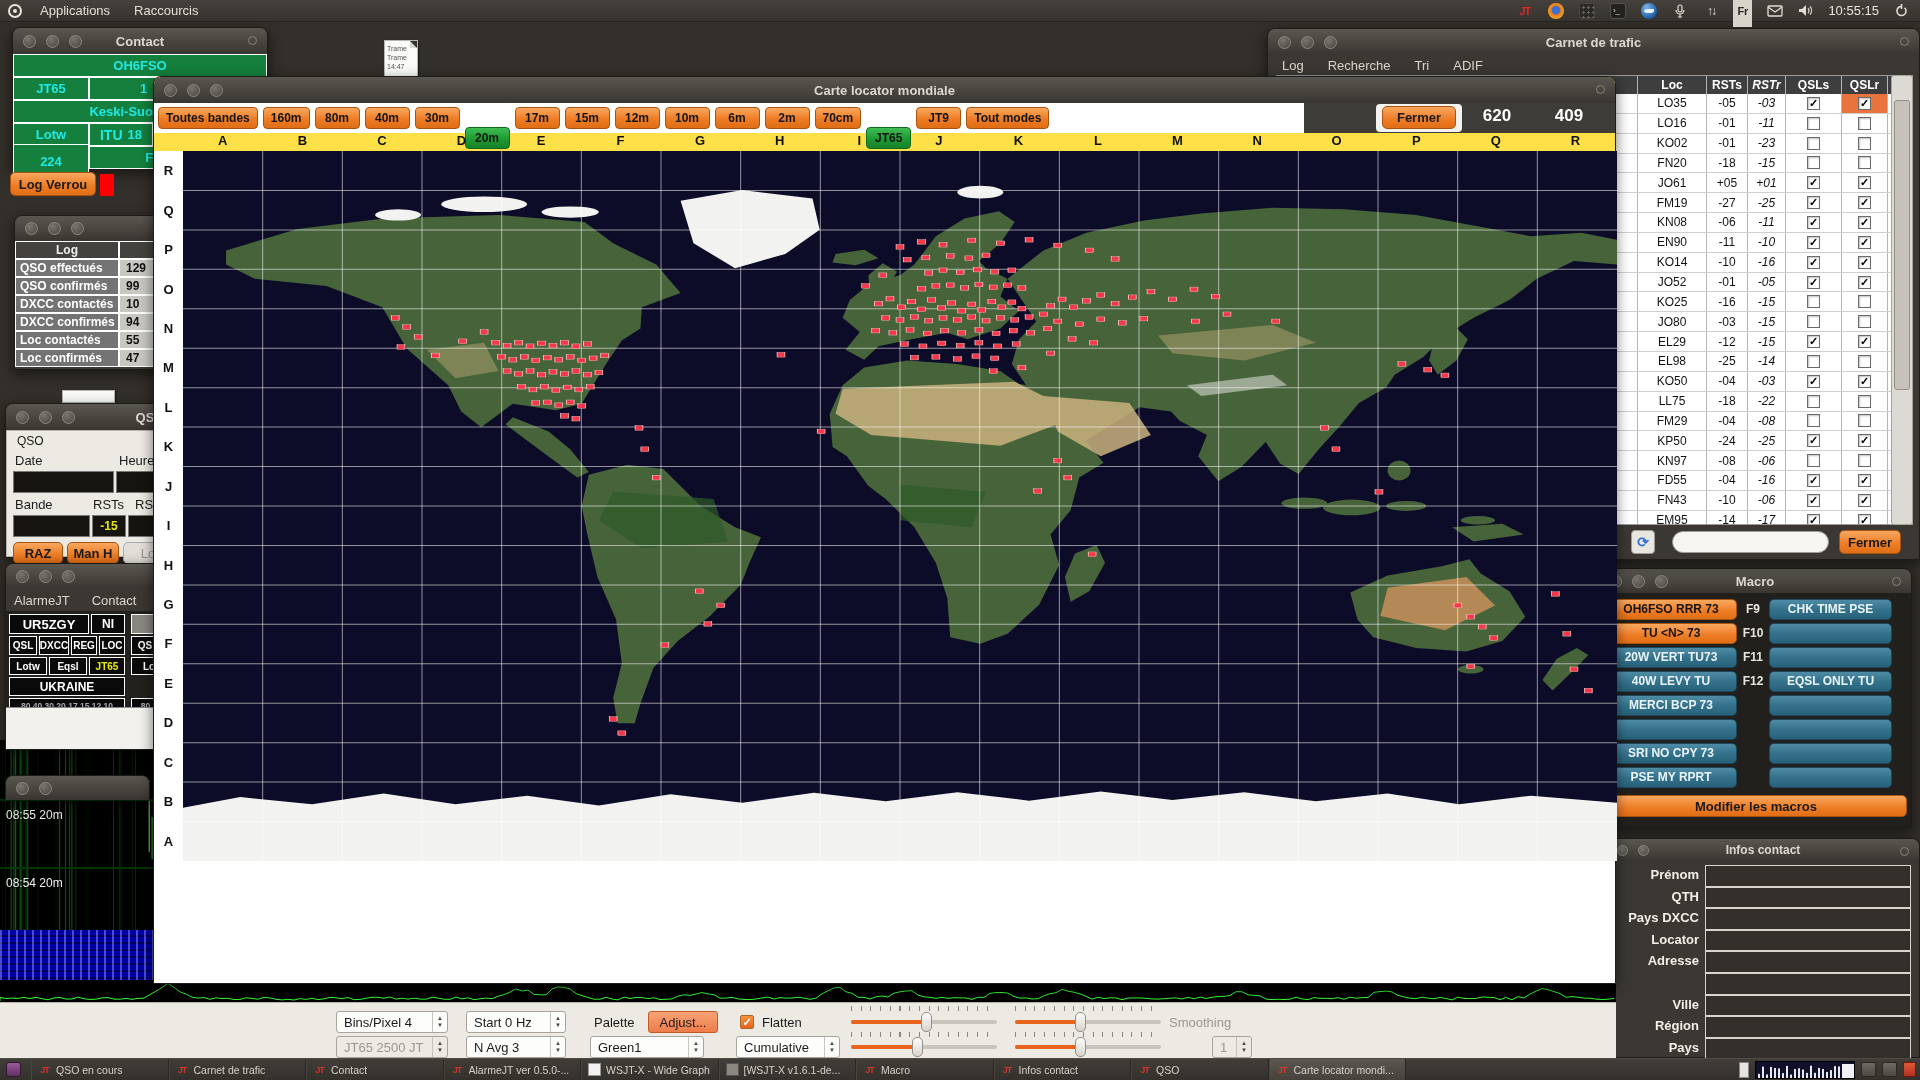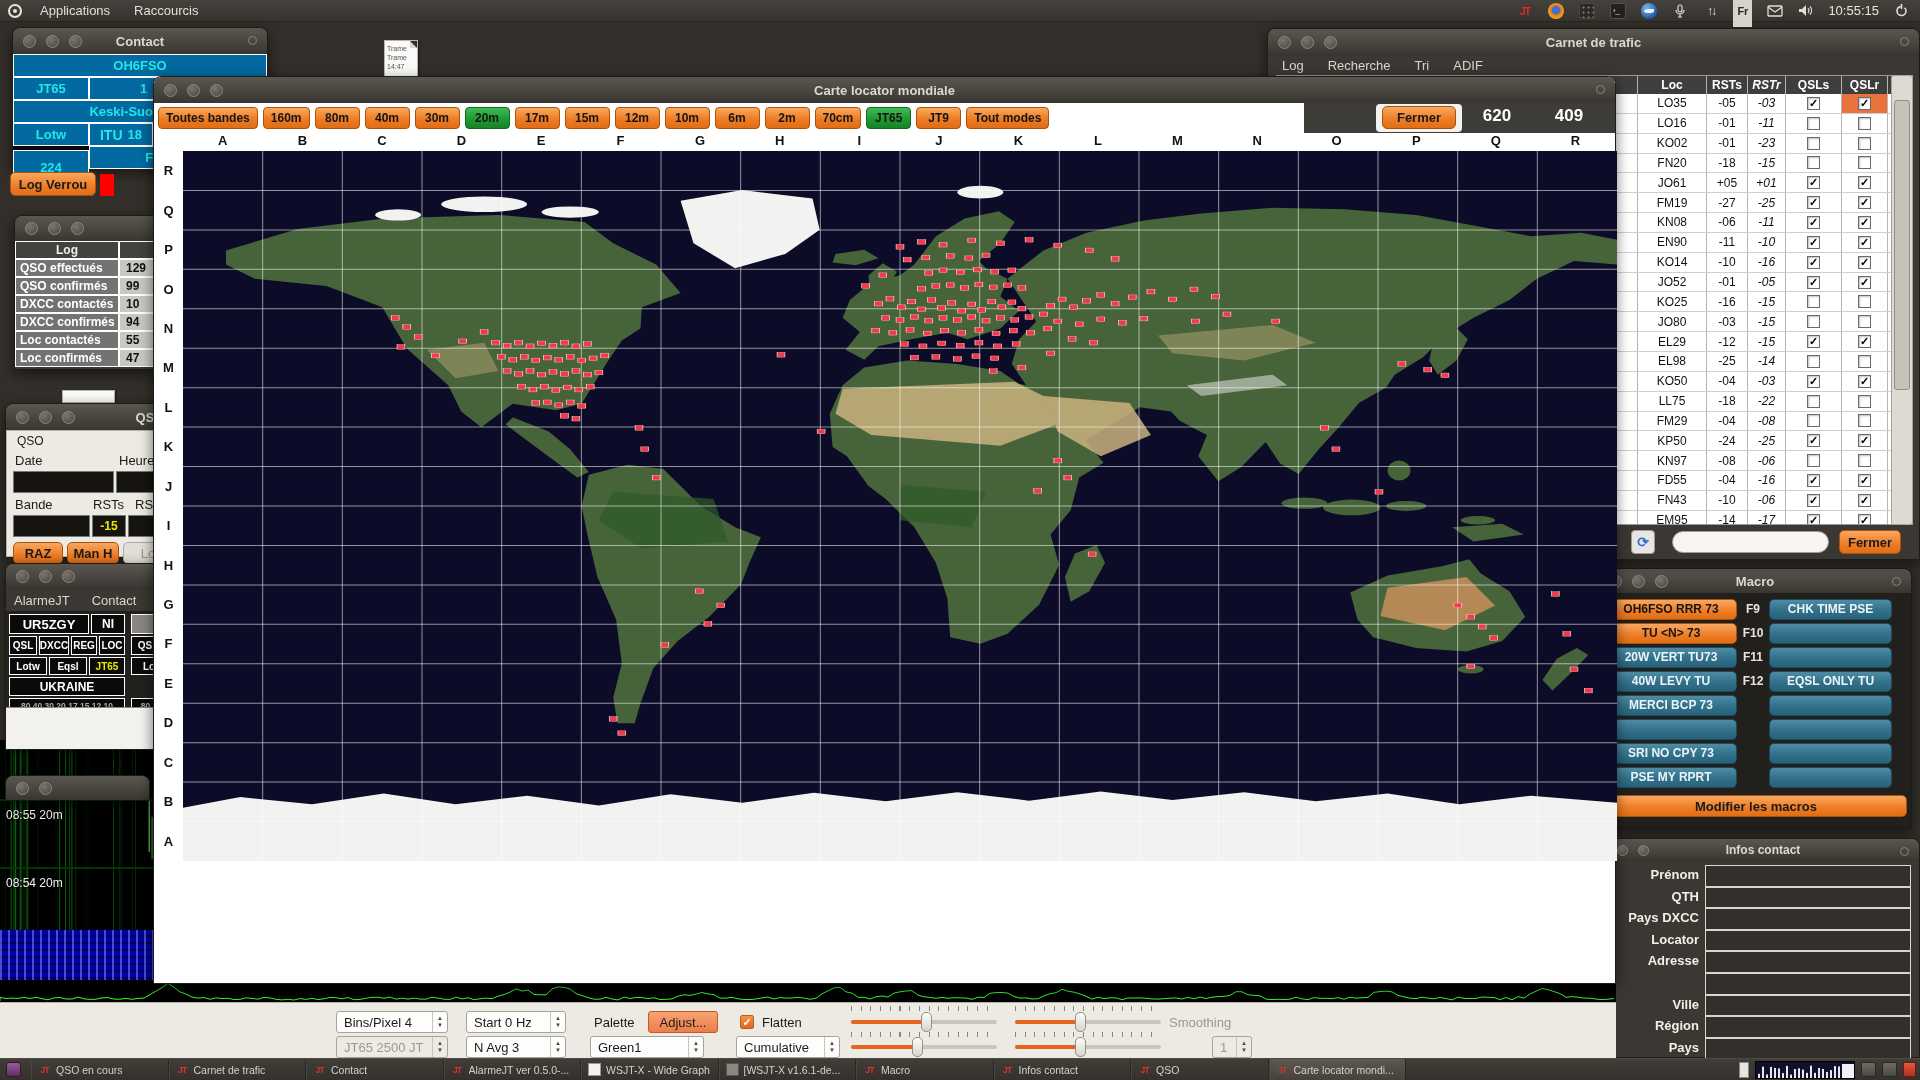--- a/index.html
+++ b/index.html
@@ -53,21 +53,21 @@
   .tb { height:26px; background:linear-gradient(#5A5750,#403D38 80%,#383530);
     border-radius:7px 7px 0 0; position:relative; display:flex; align-items:center; }
   .tb .circ { width:13px; height:13px; border-radius:50%; margin-left:10px;
     border:1px solid #8F8A80; background:radial-gradient(circle at 35% 30%, #7A766E, #48453F); }
   .tb .title { position:absolute; left:0; right:0; text-align:center; color:#DCD8D0;
     font-size:13px; font-weight:bold; pointer-events:none; }
   .tb .mcirc { position:absolute; right:10px; top:8px; width:9px; height:9px; border-radius:50%;
     border:1px solid #88847C; }
 
   
-  .blkcell { background:#0369a1; border:1px solid #FFF; color:#1FE9E4; font-weight:bold;
+  .blkcell { background:#15803d; border:1px solid #FFF; color:#1FE9E4; font-weight:bold;
     display:flex; align-items:center; justify-content:center; font-size:13px; }
   #contact-grid { position:absolute; left:0; top:26px; right:0; bottom:0; background:#0A0A0A; }
   .obtn { background:linear-gradient(#F8A860,#EE7C25 60%,#E06E15); border:1px solid #A8540E;
     border-radius:5px; color:#1A1A1A; font-weight:bold; font-size:13px;
     display:flex; align-items:center; justify-content:center; }
 
   
   .lrow { display:flex; height:18px; }
   .lrow .llabel { width:104px; background:#737373; border:1px solid #FFF; color:#FFF;
     font-size:12px; font-weight:bold; padding-left:4px; display:flex; align-items:center; }
@@ -86,28 +86,28 @@
   
   #al-menu { position:absolute; left:0; top:25px; right:0; height:22px; background:#3B3833;
     color:#D9D6CE; font-size:13px; display:flex; gap:22px; align-items:center; padding-left:8px; }
   #al-body { position:absolute; left:0; top:47px; right:0; bottom:42px; background:#23211E; }
   .alcell { position:absolute; background:#0A0A0A; border:1px solid #FFF; color:#FFF;
     font-weight:bold; display:flex; align-items:center; justify-content:center; font-size:12px; }
   #al-white { position:absolute; left:0; bottom:0; right:0; height:42px; background:#F2F1EE;
     border-top:1px solid #888; }
 
   
-  #mapwin { left:153px; top:76px; width:1463px; height:908px; z-index:20; background:#ffffff; }
+  #mapwin { left:153px; top:76px; width:1463px; height:908px; z-index:20; background:#fde047; }
   #map-toolbar { position:absolute; left:0; top:26px; width:100%; height:30px; background:#FFF;
     display:flex; align-items:center; }
   #bands { display:flex; gap:5px; position:absolute; left:4px; top:4px; }
   .band { height:22px; padding:0 7px; min-width:45px; background:linear-gradient(#F9A95E,#EE7C25 55%,#DF6D14);
     border:1px solid #A8540E; border-radius:4px; color:#151515; font-weight:bold; font-size:12px;
     display:flex; align-items:center; justify-content:center; white-space:nowrap; }
-  .band.green { background:linear-gradient(#3FBC53,#1E9A33 55%,#168227); border-color:#0E6A1E; }
+  .band.green { background:linear-gradient(#3FBC53,#1E9A33 55%,#168227); border-color:#0E6A1E;margin-top:20px; }
   #tb-dark { position:absolute; left:1150px; top:0; right:0; height:30px; background:#3E3C37; }
   #fermer-island { position:absolute; left:1222px; top:1px; width:86px; height:28px; background:#F4F2EE;
     border-radius:4px; }
   #map-fermer { position:absolute; left:1228px; top:3px; width:74px; height:23px; }
   #cnt1 { position:absolute; left:1313px; top:3px; width:60px; color:#FFF; font-size:17px;
     font-weight:bold; text-align:center; }
   #cnt2 { position:absolute; left:1385px; top:3px; width:60px; color:#FFF; font-size:17px;
     font-weight:bold; text-align:center; }
   #col-letters { position:absolute; left:29px; top:56px; right:0; height:18px; display:flex; }
   #col-letters span { width:79.67px; text-align:center; font-weight:bold; font-size:13px; color:#111; }
@@ -1017,21 +1017,21 @@
     <div class="blkcell abs" style="left:0; top:0; width:254px; height:23px">OH6FSO</div>
     <div class="blkcell abs" style="left:0; top:23px; width:76px; height:23px">JT65</div>
     <div class="blkcell abs" style="left:76px; top:23px; width:178px; height:23px; justify-content:flex-start; padding-left:50px">1</div>
     <div class="blkcell abs" style="left:0; top:46px; width:254px; height:23px">Keski-Suomi, Va</div>
     <div class="blkcell abs" style="left:0; top:69px; width:76px; height:23px">Lotw</div>
     <div class="blkcell abs" style="left:76px; top:69px; width:64px; height:23px; gap:5px">
         <span style="font-size:14px">ITU</span>
         <span>18</span>
       </div>
     <div class="blkcell abs" style="left:140px; top:69px; width:114px; height:23px; justify-content:flex-start; padding-left:4px; font-size:11px">WA</div>
-    <div class="blkcell abs" style="left:0; top:96px; width:76px; height:35px">224</div>
+    <div class="blkcell abs" style="left:0; top:90px; width:76px; height:35px">224</div>
     <div class="blkcell abs" style="left:76px; top:92px; width:178px; height:23px">FINLANDE</div>
   </div>
 </div>
 <div class="obtn abs" style="left:10px; top:172px; width:86px; height:24px; z-index:3">Log Verrou</div>
 <div class="abs" style="left:100px; top:174px; width:14px; height:22px; background:#F00; z-index:3"></div>
 
 <div class="win" style="left:14px; top:215px; width:200px; height:155px; z-index:3">
   <div class="tb" style="height:25px">
     <span class="circ"></span>
     <span class="circ"></span>

